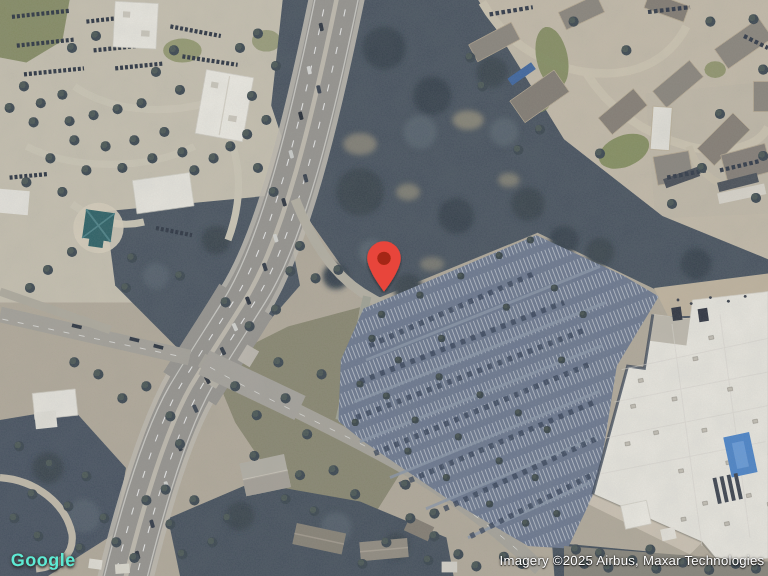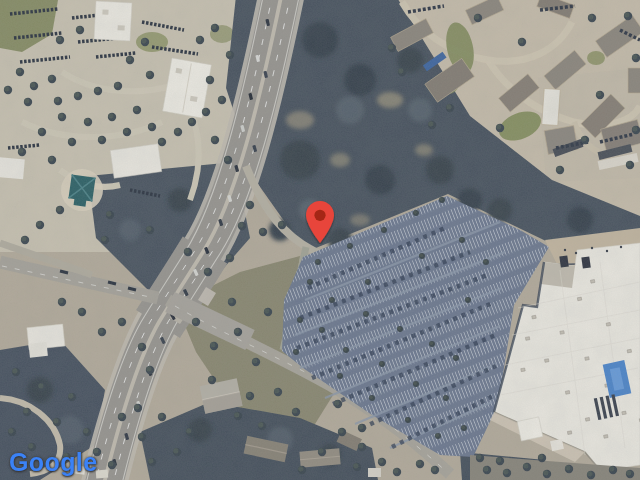--- a/index.html
+++ b/index.html
@@ -1,21 +1,21 @@
 <!DOCTYPE html>
 <html><head>
 <meta charset="utf-8">
 <style>
   html,body{margin:0;padding:0;width:640px;height:480px;overflow:hidden;background:#000;}
   .stage{position:relative;width:640px;height:480px;overflow:hidden;
          font-family:"Liberation Sans", sans-serif;}
   .stage svg.terrain{position:absolute;left:0;top:0;}
   .pin{position:absolute;left:305px;top:200px;width:30px;height:44px;}
-  .google-logo{position:absolute;left:9px;bottom:5px;color:#3b82f6;
-       font-size:25px;font-weight:700;letter-spacing:.4px;line-height:1;
+  .google-logo{position:absolute;left:9px;bottom:5px;color:#5eead4;
+       font-size:15px;font-weight:700;letter-spacing:.4px;line-height:1;
        text-shadow:0 1px 2px rgba(50,50,50,.95),0 0 3px rgba(70,70,70,.85),1px 0 2px rgba(60,60,60,.7);
        user-select:none;cursor:pointer;}
   .attribution{position:absolute;right:3px;bottom:6px;color:#fff;font-size:11px;
        letter-spacing:.2px;line-height:1;
        text-shadow:0 0 2px rgba(0,0,0,.9),0 1px 1px rgba(0,0,0,.75);}
 </style>
 </head>
 <body>
 
 <div class="stage">
@@ -500,14 +500,15 @@
 </svg>
 
 <svg class="pin" viewBox="0 0 30 44">
   <g filter="url(#pinshadow)">
     <path fill="#E8453A" d="M15 1 C7.3 1 1 7.3 1 15 C1 25.5 15 43 15 43 C15 43 29 25.5 29 15 C29 7.3 22.7 1 15 1 Z"></path>
     <circle fill="#A52714" cx="15" cy="15.3" r="5.6"></circle>
   </g>
 </svg>
 
 <div class="google-logo">Google</div>
+<div class="attribution">Imagery ©2025 Airbus, Maxar Technologies</div>
 
 </div>
 
 </body></html>

